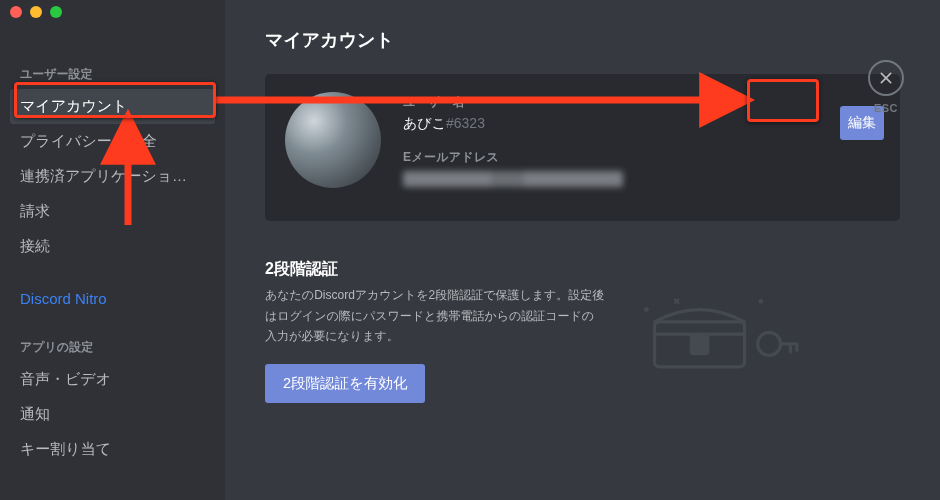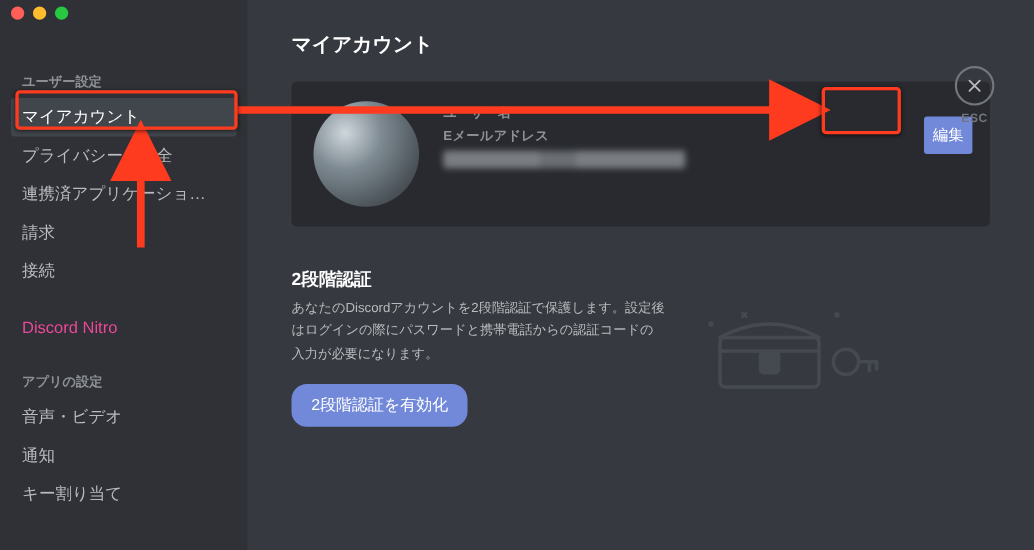--- a/index.html
+++ b/index.html
@@ -11,41 +11,41 @@
     .tl { width: 12px; height: 12px; border-radius: 50%; }
     .tl.r { background: #ff5f57; }
     .tl.y { background: #febc2e; }
     .tl.g { background: #28c840; }
 
     
     .sidebar { width: 225px; background: #2f3136; padding: 60px 10px 0 10px; flex-shrink: 0; }
     .sb-header { font-size: 12px; font-weight: 700; color: #8e9297; padding: 6px 10px; }
     .sb-item { font-size: 15px; color: #b9bbbe; padding: 8px 10px; border-radius: 3px; cursor: pointer; white-space: nowrap; overflow: hidden; text-overflow: ellipsis; }
     .sb-item.active { background: rgba(79,84,92,0.6); color: #fff; }
-    .sb-item.nitro { color: #ec4899; }
+    .sb-item.nitro { color: #3b82f6; }
     .sb-spacer { height: 18px; }
 
     
     .content { flex: 1; padding: 28px 40px 0 40px; position: relative; background: #36393f; }
     h1 { font-size: 18px; font-weight: 700; color: #fff; margin-bottom: 22px; }
 
     .card { background: rgba(32,34,37,0.6); border-radius: 5px; padding: 18px 20px; display: flex; align-items: flex-start; position: relative; }
     .avatar { width: 96px; height: 96px; border-radius: 50%; background: radial-gradient(circle at 30% 30%, #cfd7dc 0%, #7e8a92 35%, #2a2e33 100%); flex-shrink: 0; margin-right: 22px; }
     .fields { flex: 1; padding-top: 2px; }
     .label { font-size: 12px; font-weight: 700; color: #8e9297; margin-bottom: 4px; letter-spacing: 0.3px; }
     .value { font-size: 14px; color: #f6f6f7; margin-bottom: 16px; }
     .value .discrim { color: #72767d; }
     .email-blur { display: inline-block; width: 220px; height: 16px; background: linear-gradient(90deg,#7a7d82 0,#7a7d82 40%,#6b6e73 40%,#6b6e73 55%,#7a7d82 55%,#7a7d82 100%); filter: blur(3px); border-radius: 2px; vertical-align: middle; }
     .edit-btn { position: absolute; top: 32px; right: 16px; background: #7289da; color: #fff; font-size: 14px; font-weight: 500; padding: 8px 8px; border-radius: 3px; cursor: pointer; }
 
     .twofa { margin-top: 38px; }
     .twofa h2 { font-size: 16px; font-weight: 700; color: #fff; margin-bottom: 5px; }
     .twofa-row { display: flex; align-items: flex-start; gap: 30px; }
     .twofa p { font-size: 12px; line-height: 1.7; color: #b9bbbe; max-width: 340px; }
-    .twofa-btn { display: inline-block; margin-top: 18px; background: #7289da; color: #fff; font-size: 14.5px; font-weight: 500; padding: 10px 18px; border-radius: 14px; cursor: pointer; }
+    .twofa-btn { display: inline-block; margin-top: 18px; background: #7289da; color: #fff; font-size: 14.5px; font-weight: 500; padding: 10px 18px; border-radius: 3px; cursor: pointer; }
 
     
     .esc-wrap { position: absolute; top: 60px; right: 36px; text-align: center; }
     .esc-circle { width: 36px; height: 36px; border: 2px solid #72767d; border-radius: 50%; display: flex; align-items: center; justify-content: center; cursor: pointer; }
     .esc-circle svg { width: 16px; height: 16px; }
     .esc-label { font-size: 11px; font-weight: 700; color: #72767d; margin-top: 6px; letter-spacing: 0.5px; }
 
     
     .hl { position: absolute; border: 3px solid #ff3b1f; border-radius: 4px; box-shadow: 0 1px 4px rgba(0,0,0,0.6); pointer-events: none; z-index: 10; }
     .hl.a { top: 82px; left: 14px; width: 202px; height: 36px; }
@@ -82,20 +82,23 @@
 
   </div>
 
   <div class="content">
     <h1>マイアカウント</h1>
 
     <div class="card">
       <div class="avatar"></div>
       <div class="fields">
         <div class="label">ユーザー名</div>
+        <div class="value">
+          <span>あびこ</span><span class="discrim">#6323</span>
+        </div>
         <div class="label">Eメールアドレス</div>
         <div class="value"><span class="email-blur"></span></div>
       </div>
       <div class="edit-btn">編集</div>
     </div>
 
     <div class="twofa">
       <h2>2段階認証</h2>
       <div class="twofa-row">
         <div>

